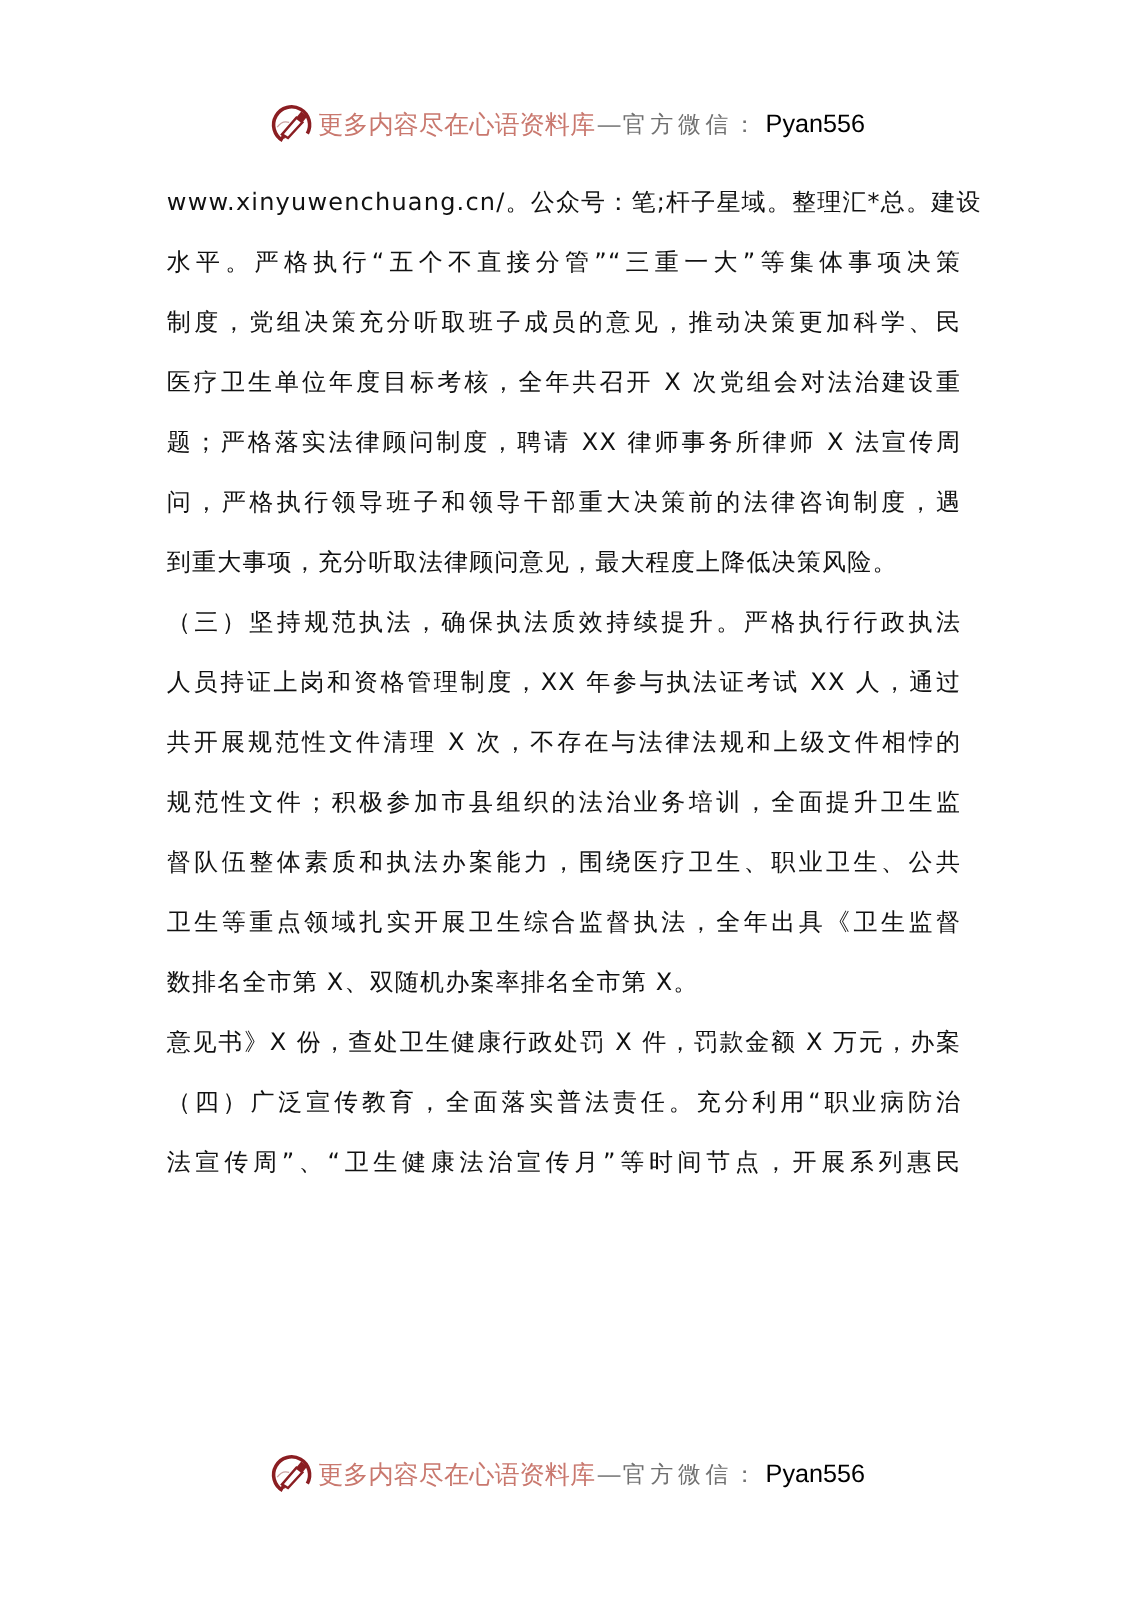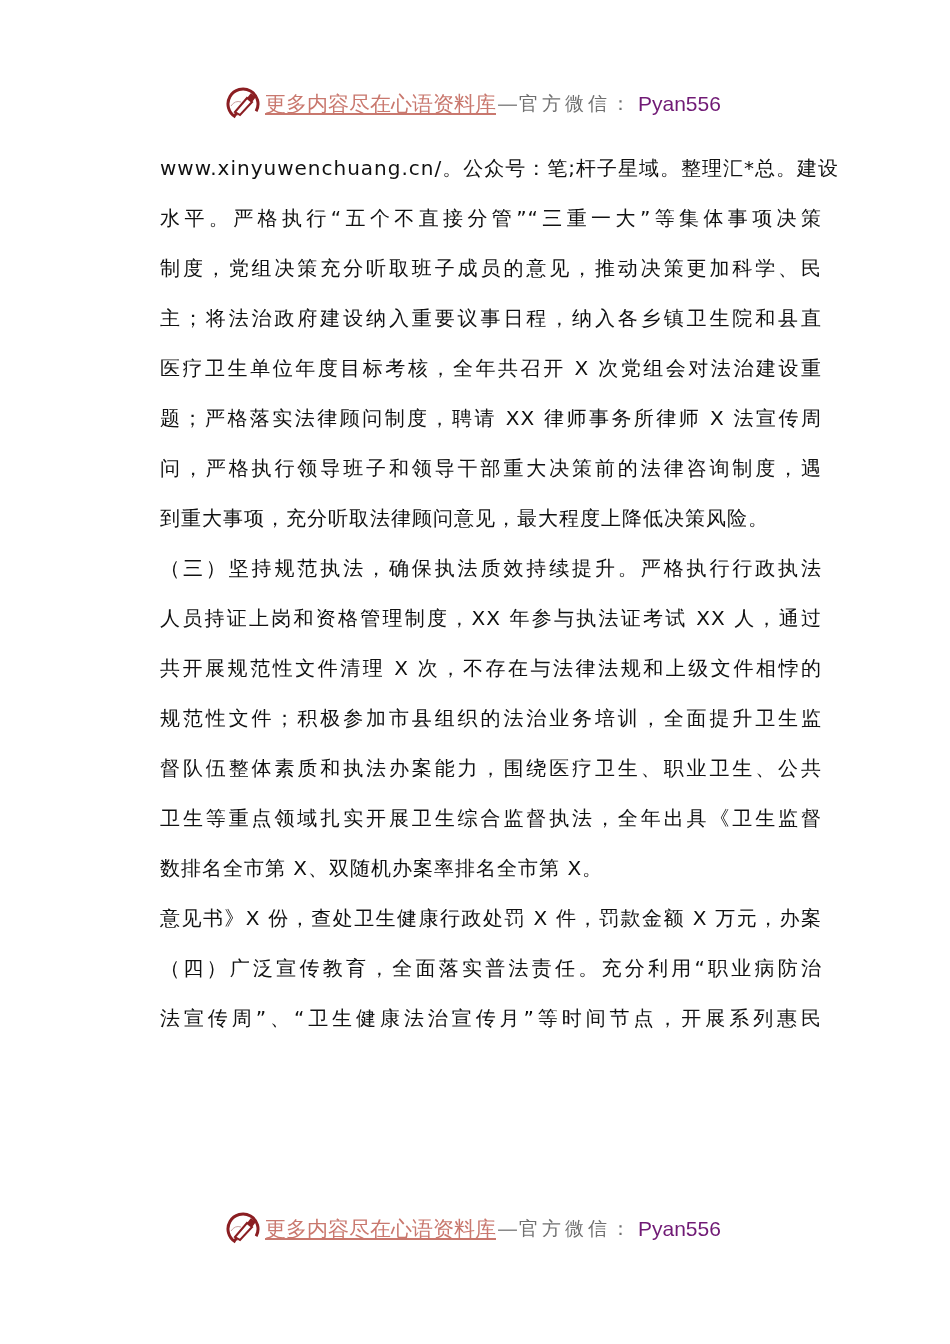--- a/index.html
+++ b/index.html
@@ -29,43 +29,42 @@
       width: 36px;
       height: 36px;
       margin-right: 4px;
       display: inline-block;
     }
     .banner-main {
       font-family: "DejaVu Serif", "Liberation Serif", serif;
       font-size: 21px;
       color: #c9786e;
       letter-spacing: 0px;
-      text-decoration: underline;
     }
     .banner-dash {
       font-size: 21px;
       color: #8a8a8a;
       margin: 0 1px;
     }
     .banner-wechat {
       font-family: "DejaVu Serif", "Liberation Serif", serif;
       font-size: 19px;
       color: #707070;
       letter-spacing: 4px;
       text-align: right;
     }
     .banner-id {
       font-family: "Liberation Sans", sans-serif;
       font-size: 21px;
-      color: #701a75;
+      color: #000000;
       margin-left: 4px;
     }
     .content {
       position: absolute;
-      left: 160px;
+      left: 139px;
       top: 150px;
       width: 662px;
     }
     .line {
       height: 50px;
       line-height: 36px;
       font-size: 20px;
       white-space: nowrap;
       text-align: justify;
       text-align-last: justify;
@@ -92,21 +91,20 @@
   <span class="banner-main">更多内容尽在心语资料库</span>
   <span class="banner-dash">—</span>
   <span class="banner-wechat">官方微信：</span>
   <span class="banner-id">Pyan556</span>
 </div>
 
 <div class="content">
   <div class="line">www.xinyuwenchuang.cn/。公众号：笔;杆子星域。整理汇*总。建设</div>
   <div class="line">水平。严格执行“五个不直接分管”“三重一大”等集体事项决策</div>
   <div class="line">制度，党组决策充分听取班子成员的意见，推动决策更加科学、民</div>
-  <div class="line">主；将法治政府建设纳入重要议事日程，纳入各乡镇卫生院和县直</div>
   <div class="line">医疗卫生单位年度目标考核，全年共召开 X 次党组会对法治建设重</div>
   <div class="line">题；严格落实法律顾问制度，聘请 XX 律师事务所律师 X 法宣传周</div>
   <div class="line">问，严格执行领导班子和领导干部重大决策前的法律咨询制度，遇</div>
   <div class="line last">到重大事项，充分听取法律顾问意见，最大程度上降低决策风险。</div>
   <div class="line">（三）坚持规范执法，确保执法质效持续提升。严格执行行政执法</div>
   <div class="line">人员持证上岗和资格管理制度，XX 年参与执法证考试 XX 人，通过</div>
   <div class="line">共开展规范性文件清理 X 次，不存在与法律法规和上级文件相悖的</div>
   <div class="line">规范性文件；积极参加市县组织的法治业务培训，全面提升卫生监</div>
   <div class="line">督队伍整体素质和执法办案能力，围绕医疗卫生、职业卫生、公共</div>
   <div class="line">卫生等重点领域扎实开展卫生综合监督执法，全年出具《卫生监督</div>

